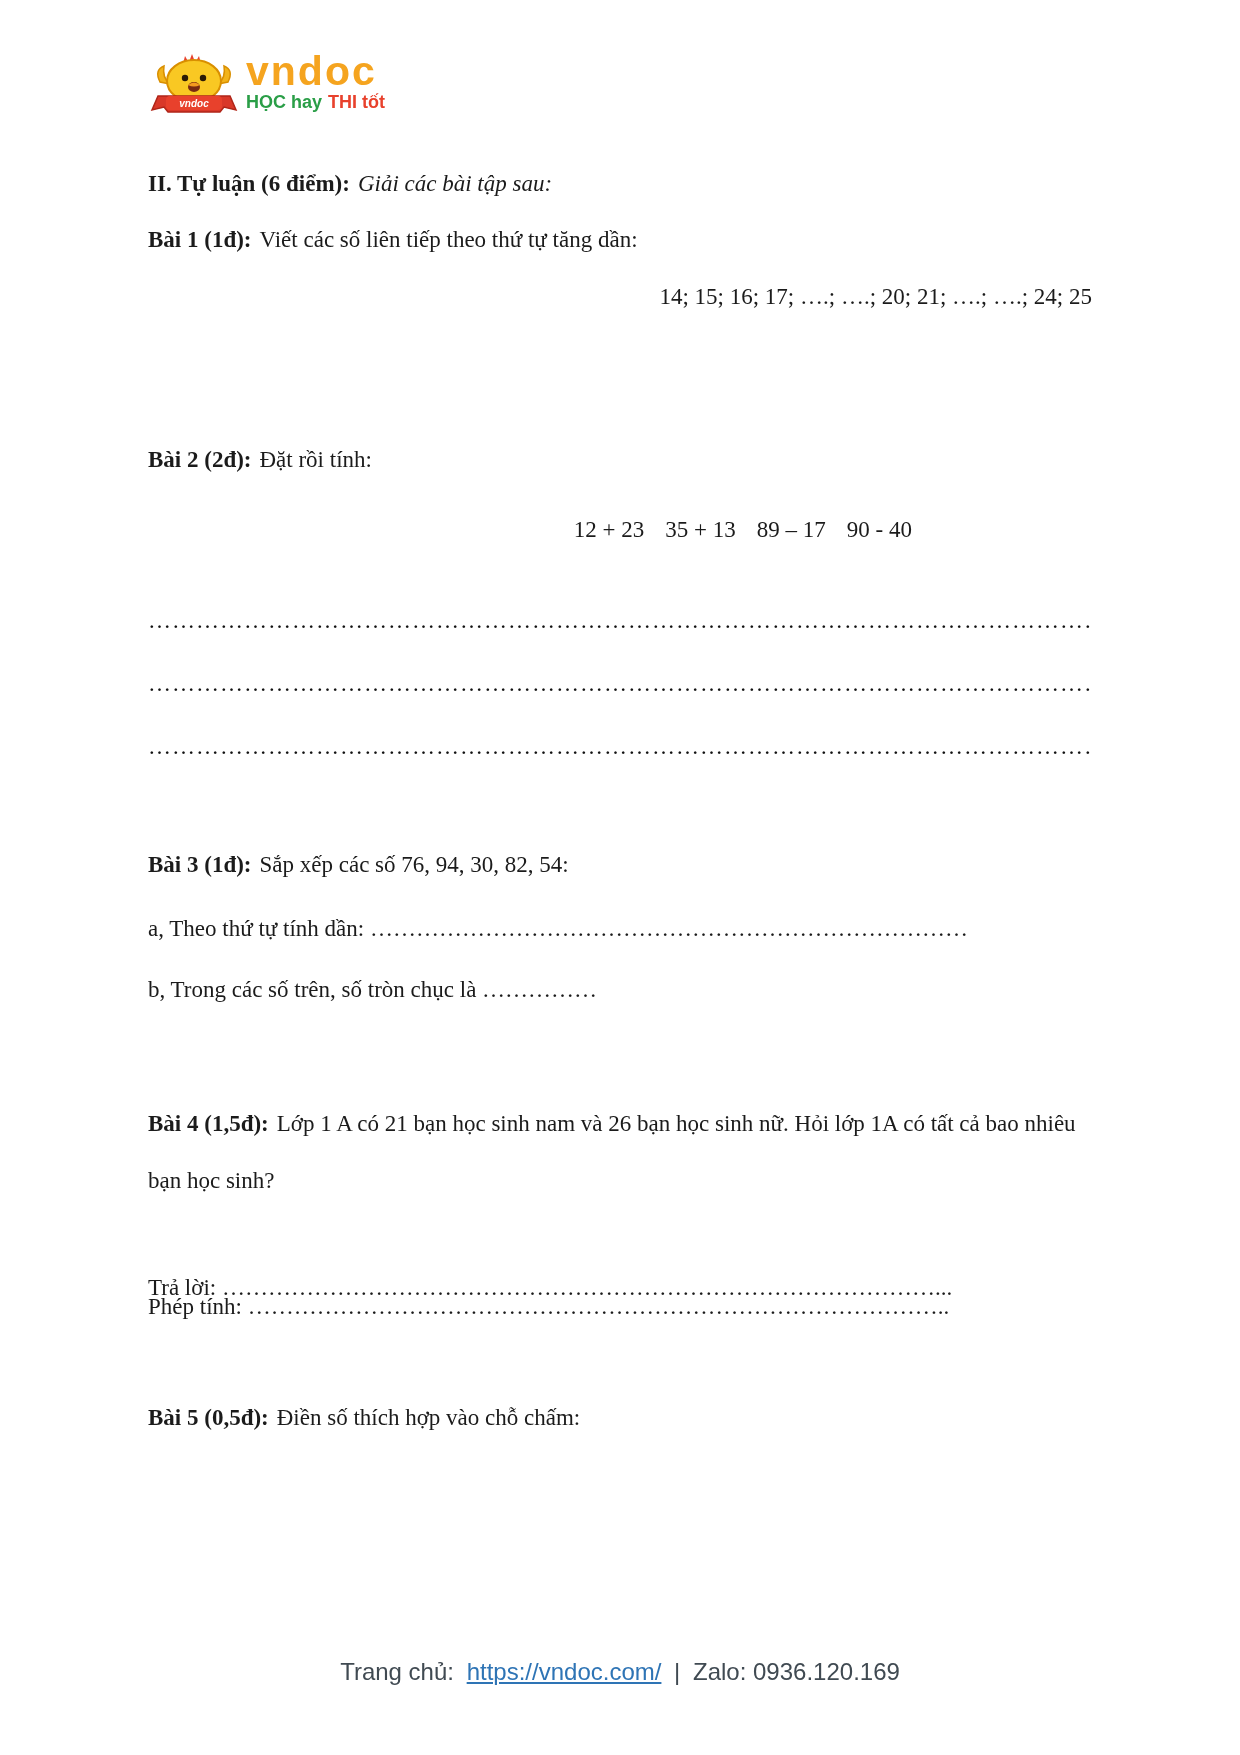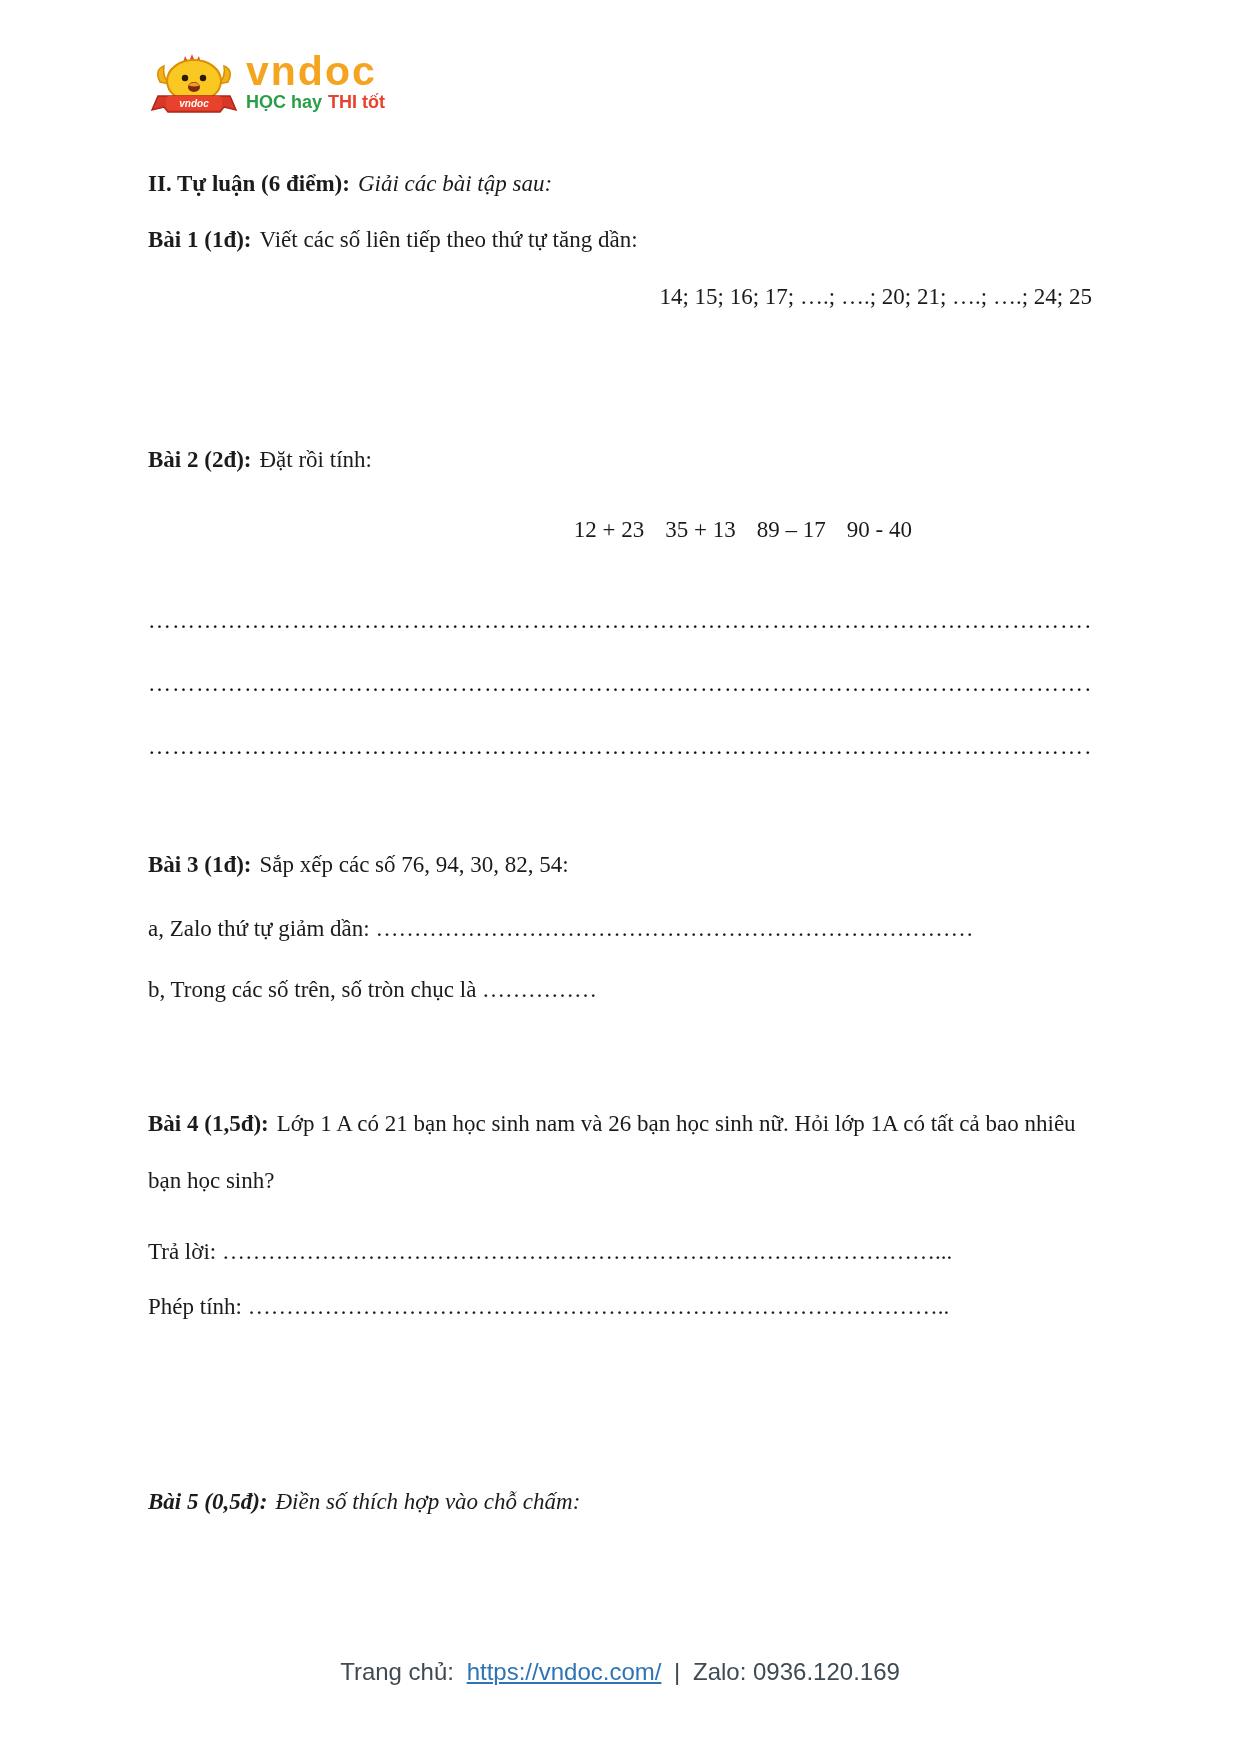--- a/index.html
+++ b/index.html
@@ -107,30 +107,30 @@
     <span>89 – 17</span>
     <span>90 - 40</span>
   </div>
   <div class="abs-line dots-row" style="top:605px;">………………………………………………………………………………………………………………………………</div>
   <div class="abs-line dots-row" style="top:668px;">………………………………………………………………………………………………………………………………</div>
   <div class="abs-line dots-row" style="top:731px;">………………………………………………………………………………………………………………………………</div>
 
   <div class="abs-line" style="top:849px;">
     <span class="lbl">Bài 3 (1đ):</span><span>Sắp xếp các số 76, 94, 30, 82, 54:</span>
   </div>
-  <div class="abs-line" style="top:913px;">a, Zalo thứ tự giảm dần: ……………………………………………………………………</div>
+  <div class="abs-line" style="top:913px;">a, Theo thứ tự tính dần: ……………………………………………………………………</div>
   <div class="abs-line" style="top:974px;">b, Trong các số trên, số tròn chục là ……………</div>
 
   <div class="abs-line wrap-line" style="top:1095px;">
     <span class="lbl">Bài 4 (1,5đ):</span><span>Lớp 1 A có 21 bạn học sinh nam và 26 bạn học sinh nữ. Hỏi lớp 1A có tất cả bao nhiêu bạn học sinh?</span>
   </div>
   <div class="abs-line" style="top:1291px;">Phép tính: ………………………………………………………………………………..</div>
-  <div class="abs-line" style="top:1236px;">Trả lời: …………………………………………………………………………………...</div>
+  <div class="abs-line" style="top:1272px;">Trả lời: …………………………………………………………………………………...</div>
 
-  <div class="abs-line" style="top:1486px;font-style:italic;">
+  <div class="abs-line" style="top:1402px;">
     <span class="lbl">Bài 5 (0,5đ):</span><span>Điền số thích hợp vào chỗ chấm:</span>
   </div>
 
   <div class="footer">
     <span>Trang chủ:</span>
     <span class="link">https://vndoc.com/</span>
     <span>|</span>
     <span>Zalo: 0936.120.169</span>
   </div>
 

